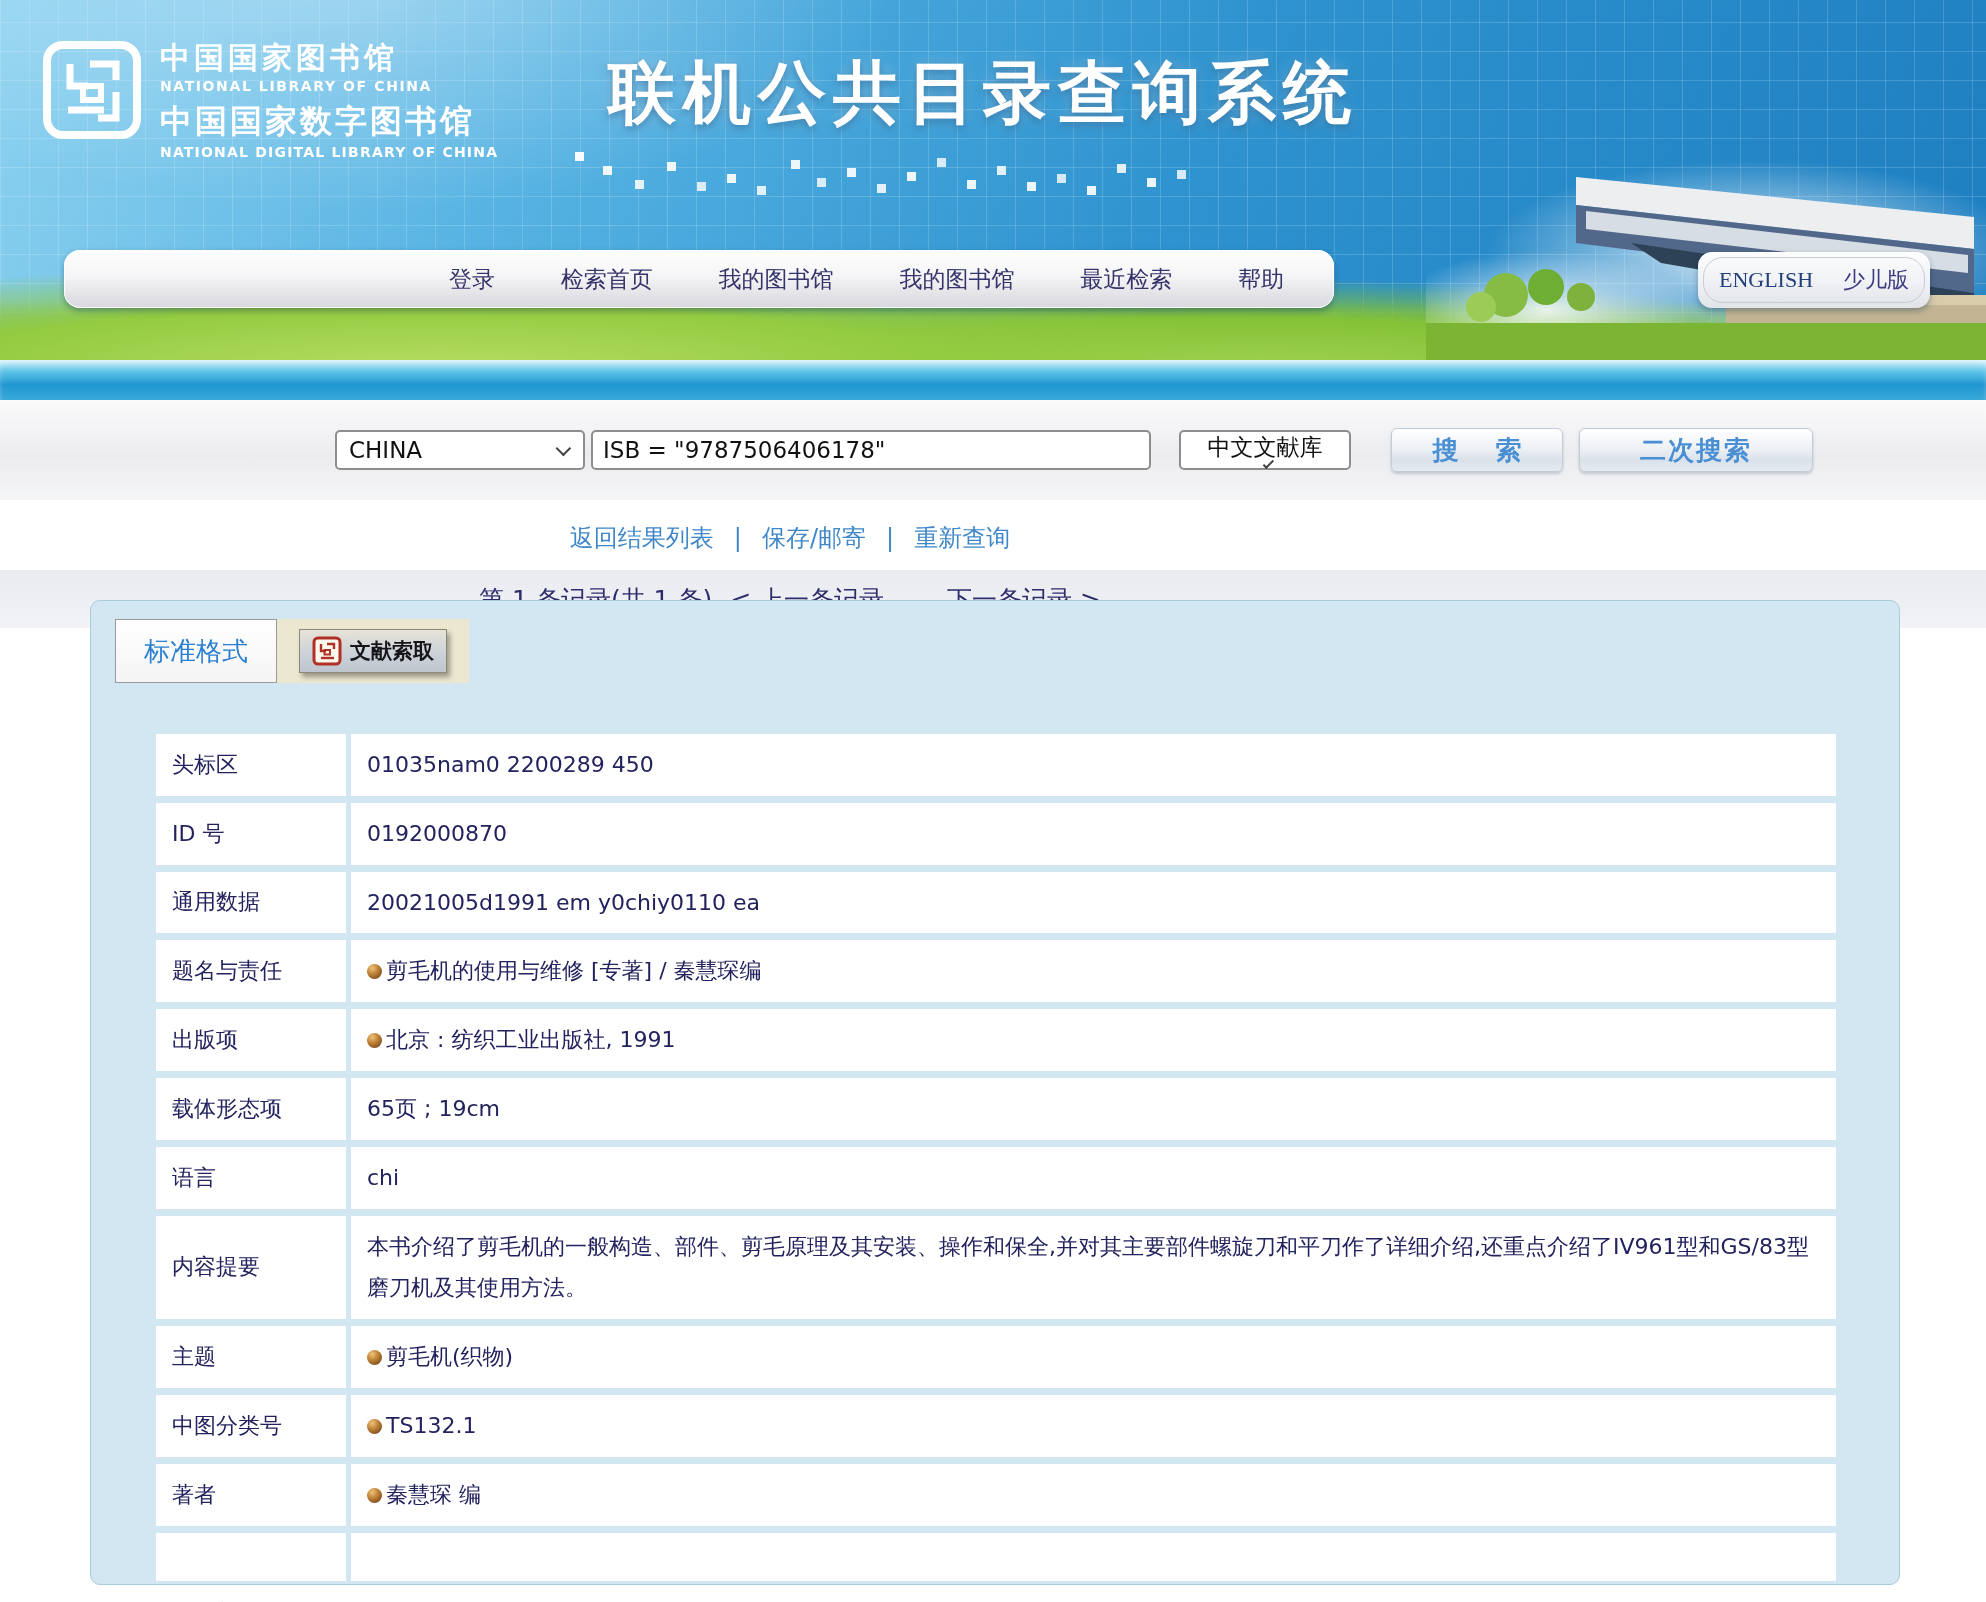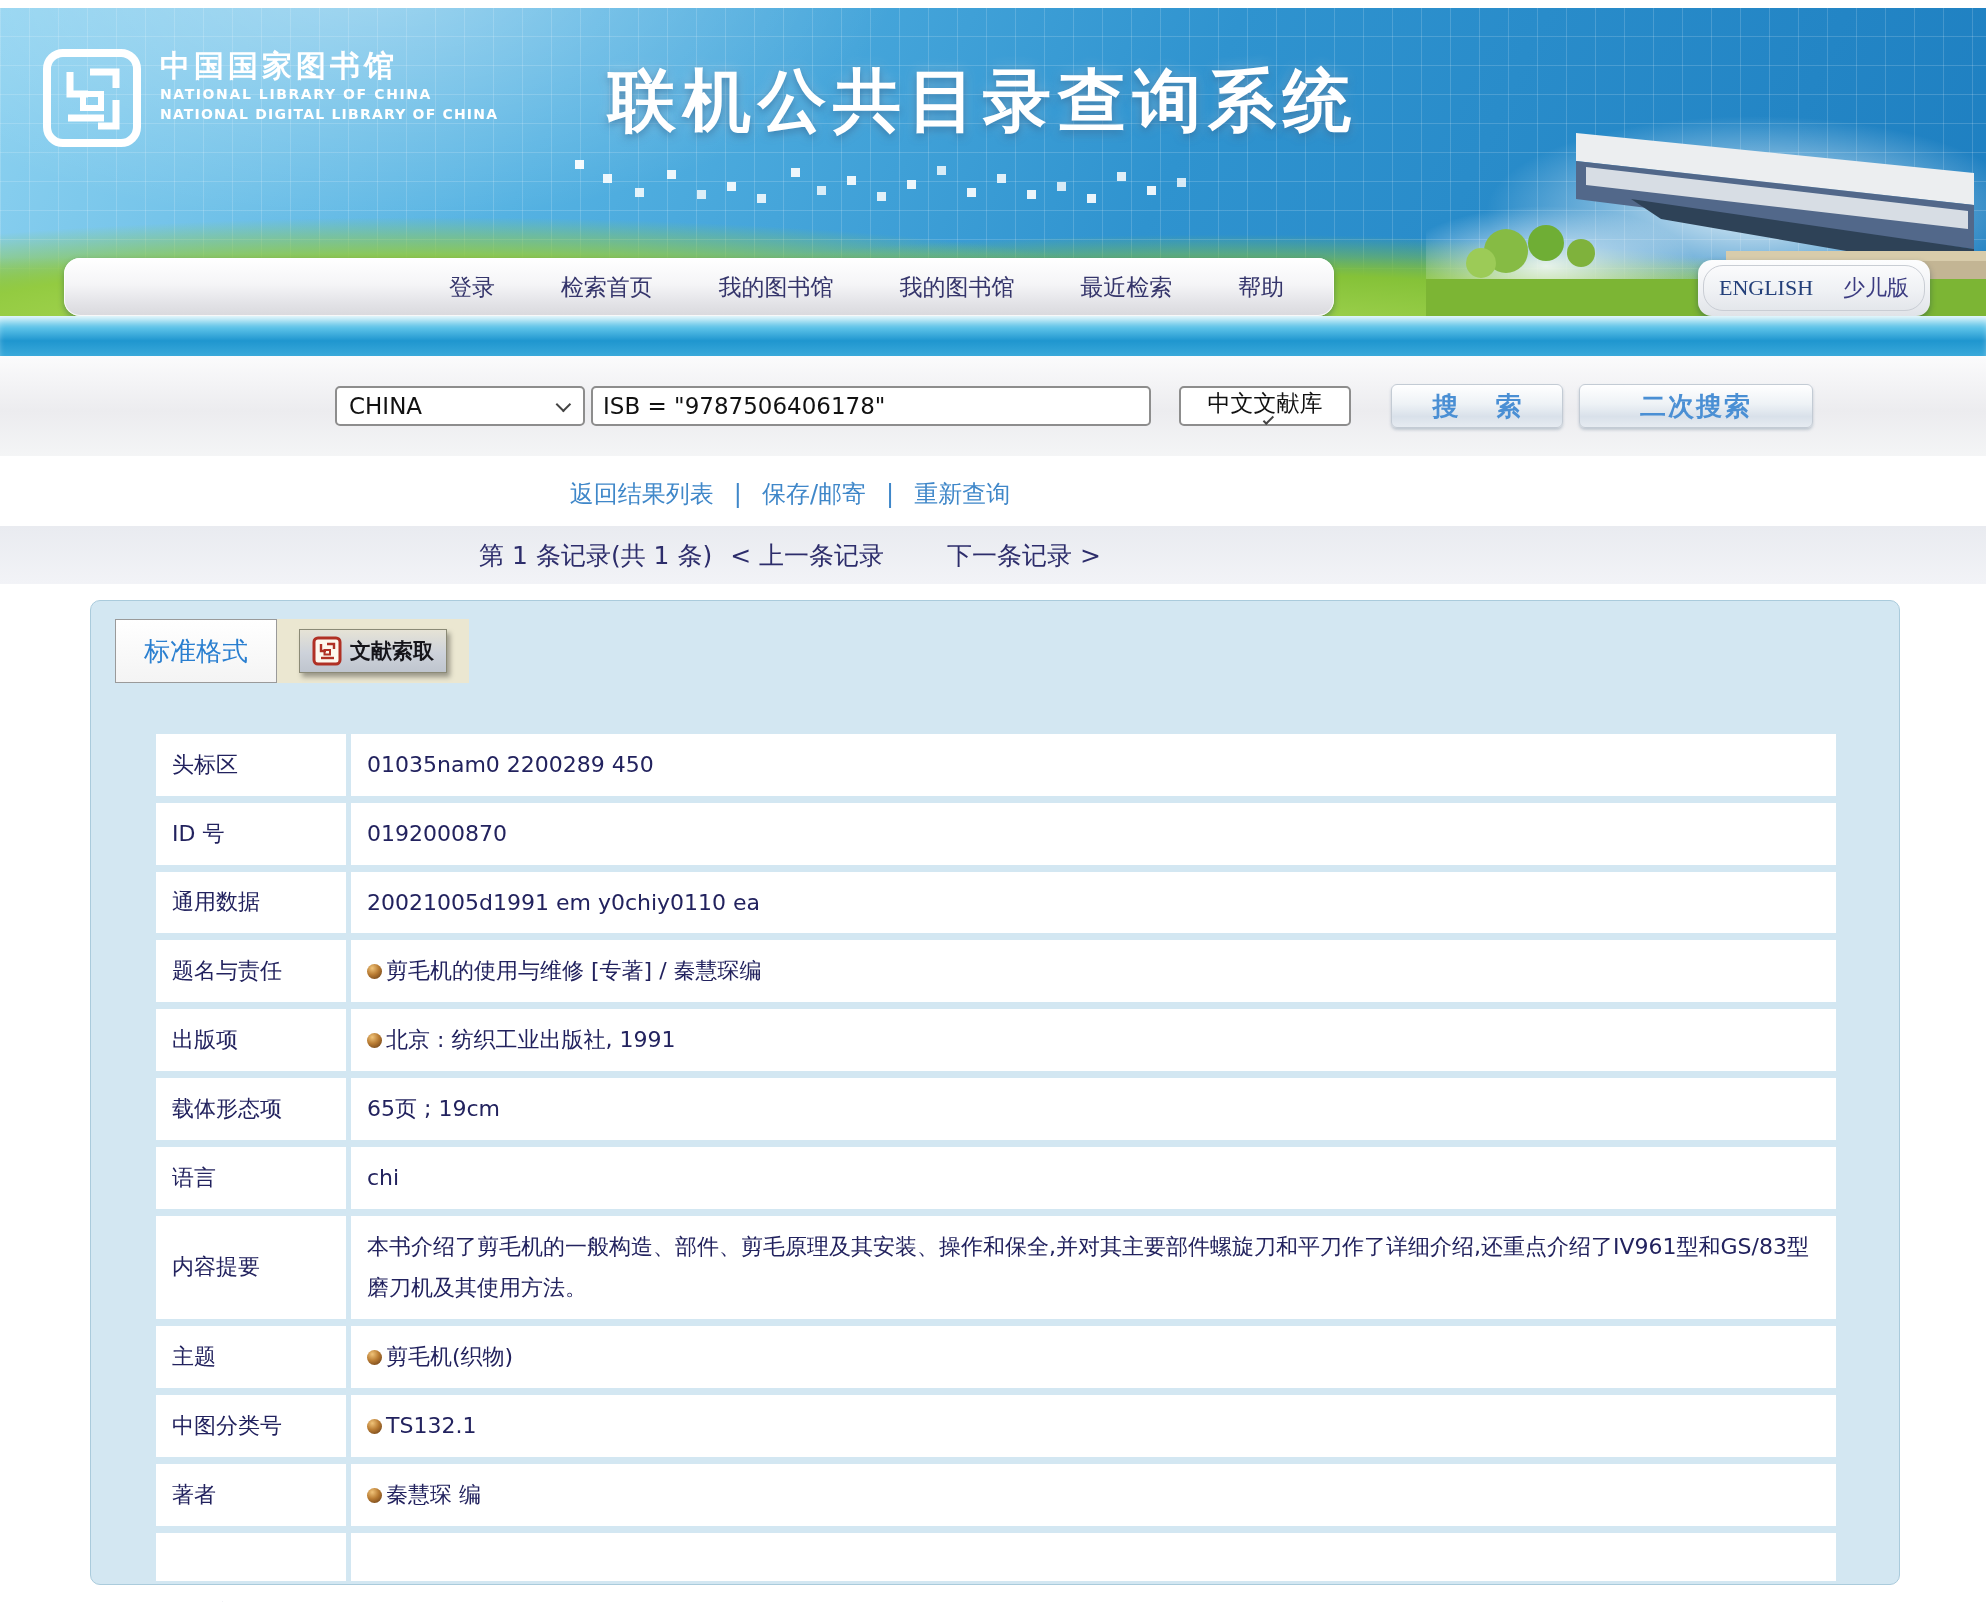--- a/index.html
+++ b/index.html
@@ -3,27 +3,26 @@
 <meta charset="utf-8">
 <style>
   * { margin:0; padding:0; box-sizing:border-box; }
   html,body { width:1986px; }
   body {
     font-family:"DejaVu Sans","Liberation Sans",sans-serif;
     background:#ffffff; position:relative; height:1602px; overflow:hidden;
   }
 
   
-  .banner { position:relative; width:1986px; height:348px; overflow:hidden;
+  .banner { position:relative; width:1986px; height:400px; overflow:hidden;
     background:
       repeating-linear-gradient(90deg, rgba(255,255,255,.16) 0 1px, transparent 1px 29px),
       repeating-linear-gradient(0deg, rgba(255,255,255,.16) 0 1px, transparent 1px 29px),
       radial-gradient(900px 420px at 18% -10%, rgba(255,255,255,.38), rgba(255,255,255,0) 60%),
       linear-gradient(115deg,#8ed2f0 0%,#55b2e2 28%,#2f93cf 58%,#1d7ec0 100%);
-    margin-top: 8px;
   }
   .grass { position:absolute; left:0; bottom:40px; width:100%; height:130px;
     background:
       radial-gradient(60% 120% at 22% 108%, #b7dd62 0%, #93cb41 42%, rgba(147,203,65,0) 70%),
       radial-gradient(55% 110% at 62% 112%, #a3d452 0%, #85c238 40%, rgba(133,194,56,0) 68%),
       radial-gradient(40% 90% at 90% 115%, #9ccf4a 0%, rgba(156,207,74,0) 66%),
       linear-gradient(180deg, rgba(0,0,0,0) 55%, rgba(110,175,45,.85) 88%, #6aad2b 100%);
   }
   .water { position:absolute; left:0; bottom:0; width:100%; height:40px;
     background:linear-gradient(180deg,#bdeaf6 0%,#5cc2e8 30%,#1f96cf 62%,#3aa9da 100%);
@@ -155,20 +154,21 @@
       <rect x="5" y="5" width="90" height="90" rx="16" fill="none" stroke="#ffffff" stroke-width="8"></rect>
       <path d="M28 24 v22 h18" fill="none" stroke="#ffffff" stroke-width="7"></path>
       <path d="M48 24 h26 v16" fill="none" stroke="#ffffff" stroke-width="7"></path>
       <rect x="41" y="46" width="18" height="14" fill="none" stroke="#ffffff" stroke-width="6"></rect>
       <path d="M26 70 h36" fill="none" stroke="#ffffff" stroke-width="7"></path>
       <path d="M74 52 v26 h-18" fill="none" stroke="#ffffff" stroke-width="7"></path>
     </svg>
     <div class="logo-text">
       <div class="zh1">中国国家图书馆</div>
       <div class="en1">NATIONAL LIBRARY OF CHINA</div>
+      <div class="zh2">中国国家数字图书馆</div>
       <div class="en2">NATIONAL DIGITAL LIBRARY OF CHINA</div>
     </div>
   </div>
 
   <div class="banner-title">联机公共目录查询系统</div>
   <div class="pixel-dots"></div>
 
   <div class="navbar">
     <a>登录</a>
     <a>检索首页</a>

